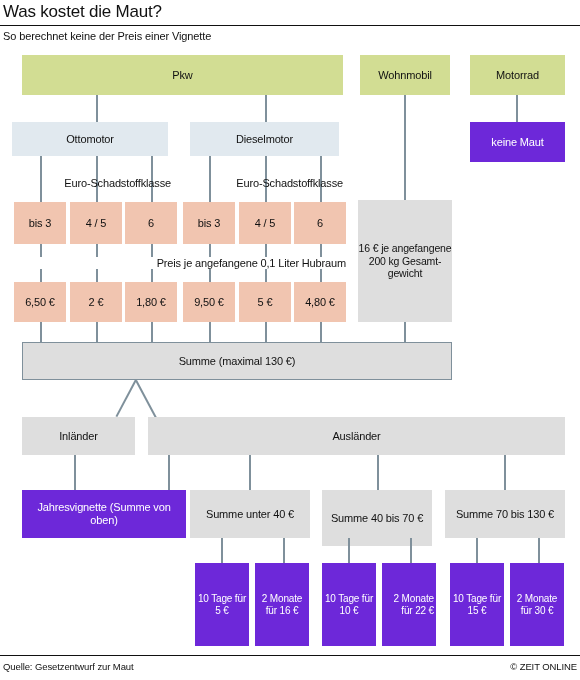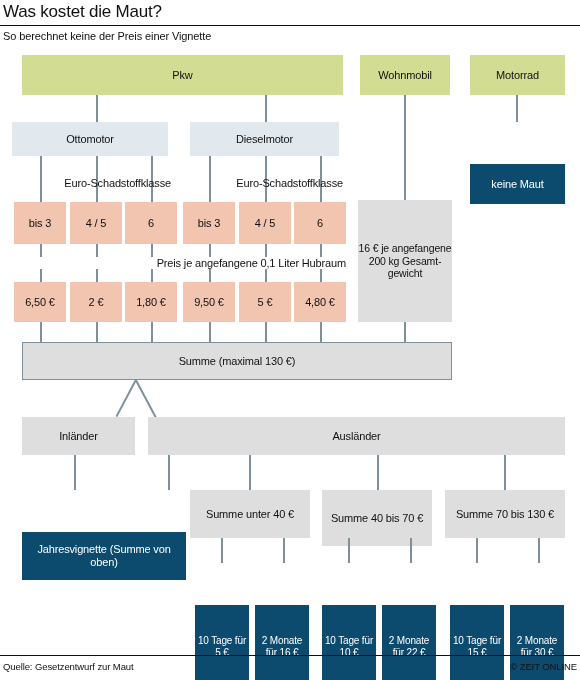--- a/index.html
+++ b/index.html
@@ -70,21 +70,21 @@
     font-size: 11px;
     line-height: 13px;
     letter-spacing: -0.15px;
     color: #111;
     padding: 2px;
   }
   .box.green  { background: #d2dd93; }
   .box.blue   { background: #e1e9ef; }
   .box.salmon { background: #f1c5b0; }
   .box.gray   { background: #dedede; }
-  .box.dark   { background: #0c4a6e; color: #ffffff; margin-top: 42px; }
+  .box.dark   { background: #6d28d9; color: #ffffff; }
   .box.outline {
     background: #dedede;
     border: 1px solid #7f909b;
   }
   .box.small { font-size: 10.5px; line-height: 12.5px; }
   .box.tiny  { font-size: 10px;  line-height: 12px; }
 
   
   .vline {
     position: absolute;
@@ -196,21 +196,21 @@
   <div class="vline" style="left:221px; top:538px; height:25px;"></div>
   <div class="vline" style="left:283px; top:538px; height:25px;"></div>
   <div class="vline" style="left:348px; top:538px; height:25px;"></div>
   <div class="vline" style="left:410px; top:538px; height:25px;"></div>
   <div class="vline" style="left:476px; top:538px; height:25px;"></div>
   <div class="vline" style="left:538px; top:538px; height:25px;"></div>
 
   <div class="box dark tiny" style="left:195px; top:563px; width:54px; height:83px;">10 Tage für 5 €</div>
   <div class="box dark tiny" style="left:255px; top:563px; width:54px; height:83px;">2 Monate für 16 €</div>
   <div class="box dark tiny" style="left:322px; top:563px; width:54px; height:83px;">10 Tage für 10 €</div>
-  <div class="box dark tiny" style="left:382px; top:563px; width:54px; height:83px;">2 Monate für 22 €</div>
+  <div class="box dark tiny" style="left:382px; top:563px; width:54px; height:83px;text-align:right;">2 Monate für 22 €</div>
   <div class="box dark tiny" style="left:450px; top:563px; width:54px; height:83px;">10 Tage für 15 €</div>
   <div class="box dark tiny" style="left:510px; top:563px; width:54px; height:83px;">2 Monate für 30 €</div>
 
   <div class="rule bottom"></div>
   <div class="footnote left">Quelle: Gesetzentwurf zur Maut</div>
   <div class="footnote right">© ZEIT ONLINE</div>
 
 </div>
 
 </body></html>

